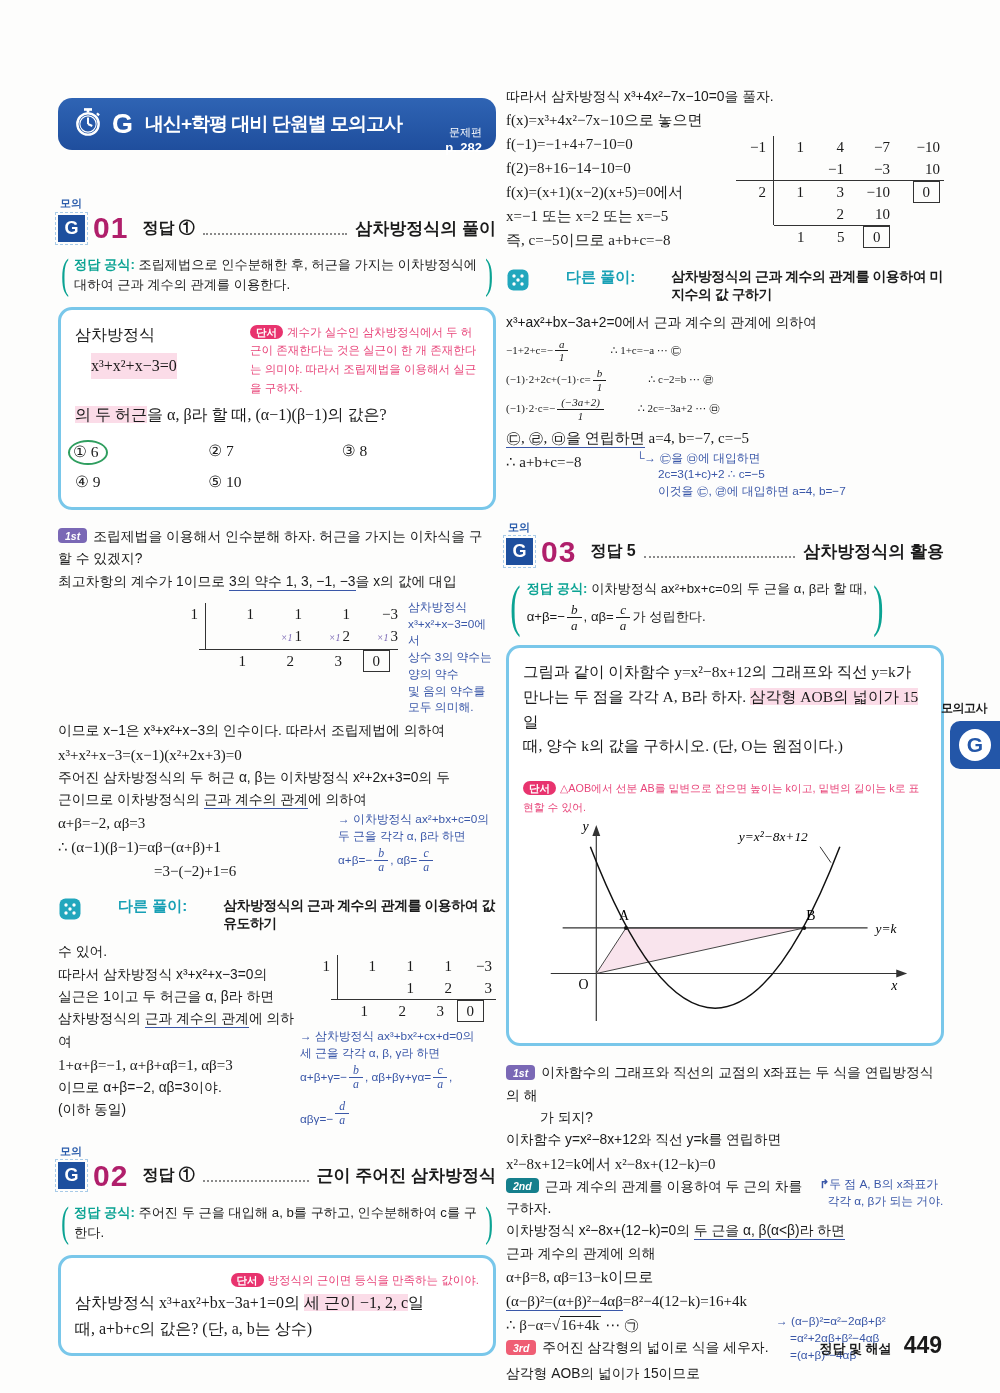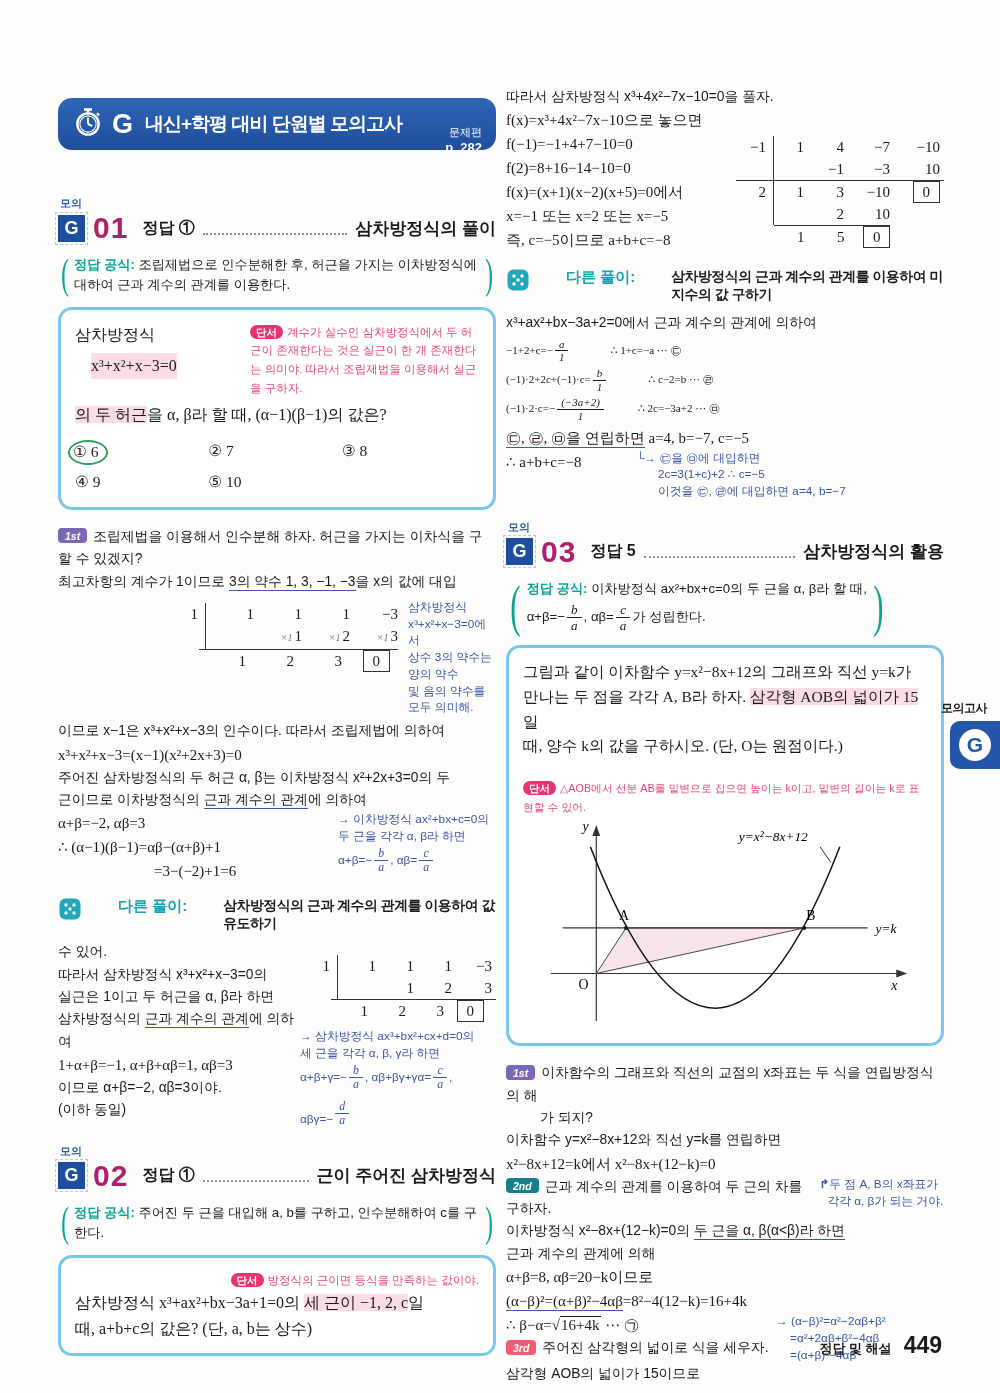--- a/index.html
+++ b/index.html
@@ -504,21 +504,21 @@
       <div class="eq">x²−8x+12=k에서 x²−8x+(12−k)=0</div>
       <div class="tworow">
         <div><span class="badge b2">2nd</span><span>근과 계수의 관계를 이용하여 두 근의 차를 구하자.</span></div>
         <div class="note" style="width:140px;margin-left:6px;">
           <div><span class="arrow">↱</span><span>두 점 A, B의 x좌표가</span></div>
           <div style="margin-left:8px;">각각 α, β가 되는 거야.</div>
         </div>
       </div>
       <div><span>이차방정식 x²−8x+(12−k)=0의 </span><span class="ub">두 근을 α, β(α&lt;β)라 하면</span></div>
       <div>근과 계수의 관계에 의해</div>
-      <div class="eq">α+β=8, αβ=20−k이므로</div>
+      <div class="eq">α+β=8, αβ=13−k이므로</div>
       <div class="eq"><span class="ub">(α−β)²=(α+β)²−4αβ</span><span>=8²−4(12−k)=16+4k</span></div>
       <div class="tworow">
         <div class="lft">
           <div class="eq"><span>∴ β−α=</span><span class="sq">√<span class="sqb">16+4k</span></span><span> ⋯ ㉠</span></div>
           <div><span class="badge b3">3rd</span><span>주어진 삼각형의 넓이로 식을 세우자.</span></div>
         </div>
         <div class="note" style="width:168px;">
           <div><span class="arrow">→ </span><span>(α−β)²=α²−2αβ+β²</span></div>
           <div style="margin-left:14px;">=α²+2αβ+β²−4αβ</div>
           <div style="margin-left:14px;">=(α+β)²−4αβ</div>

